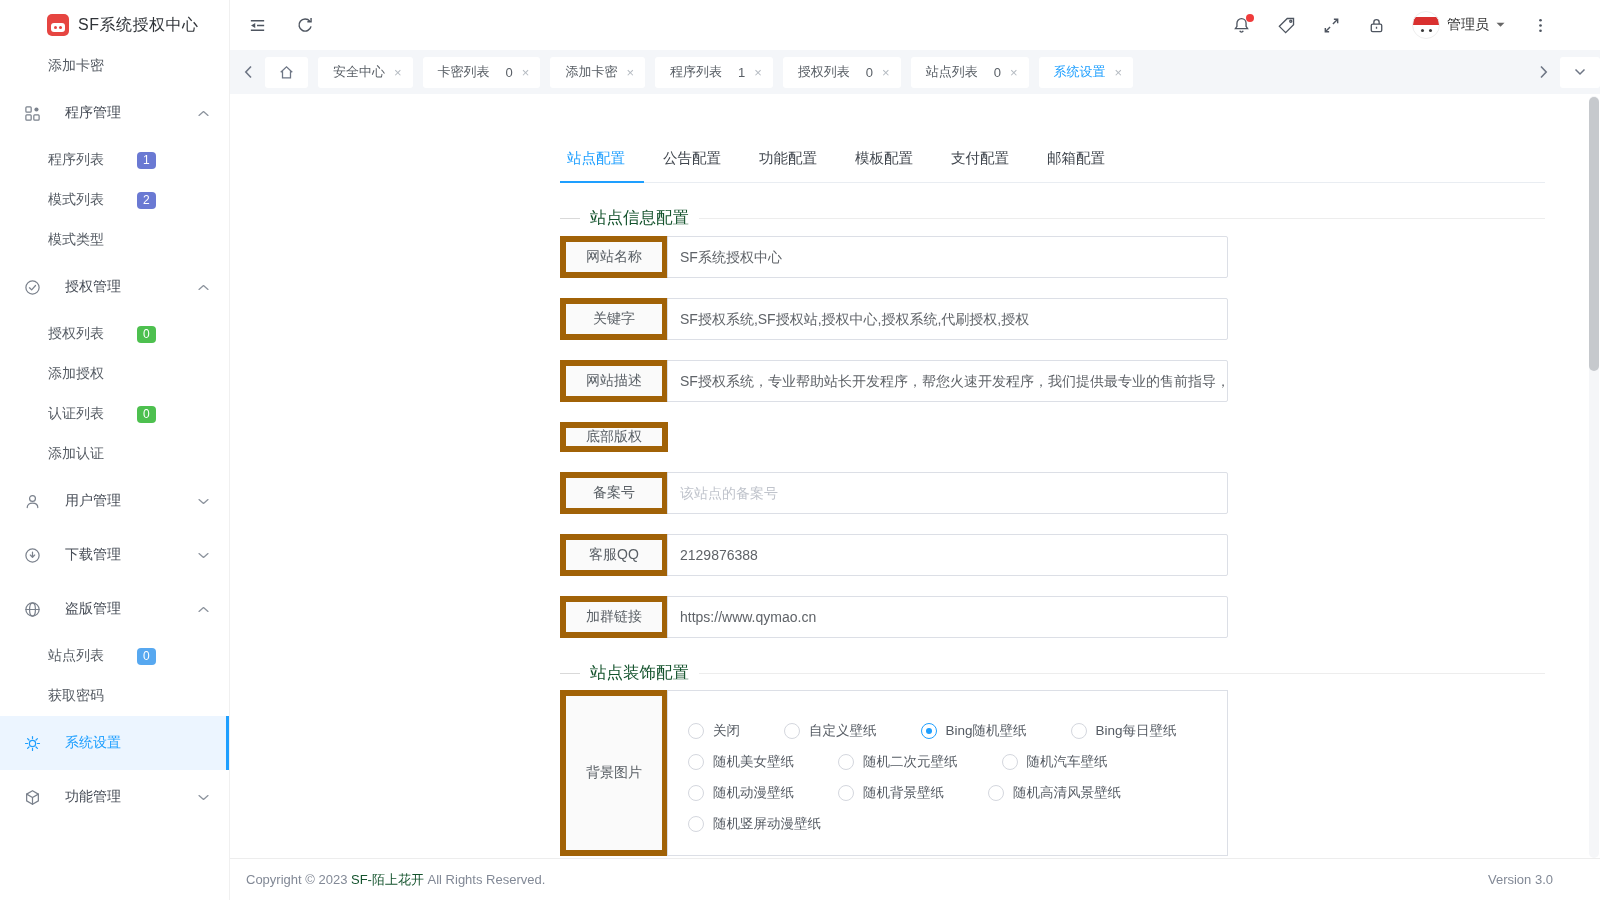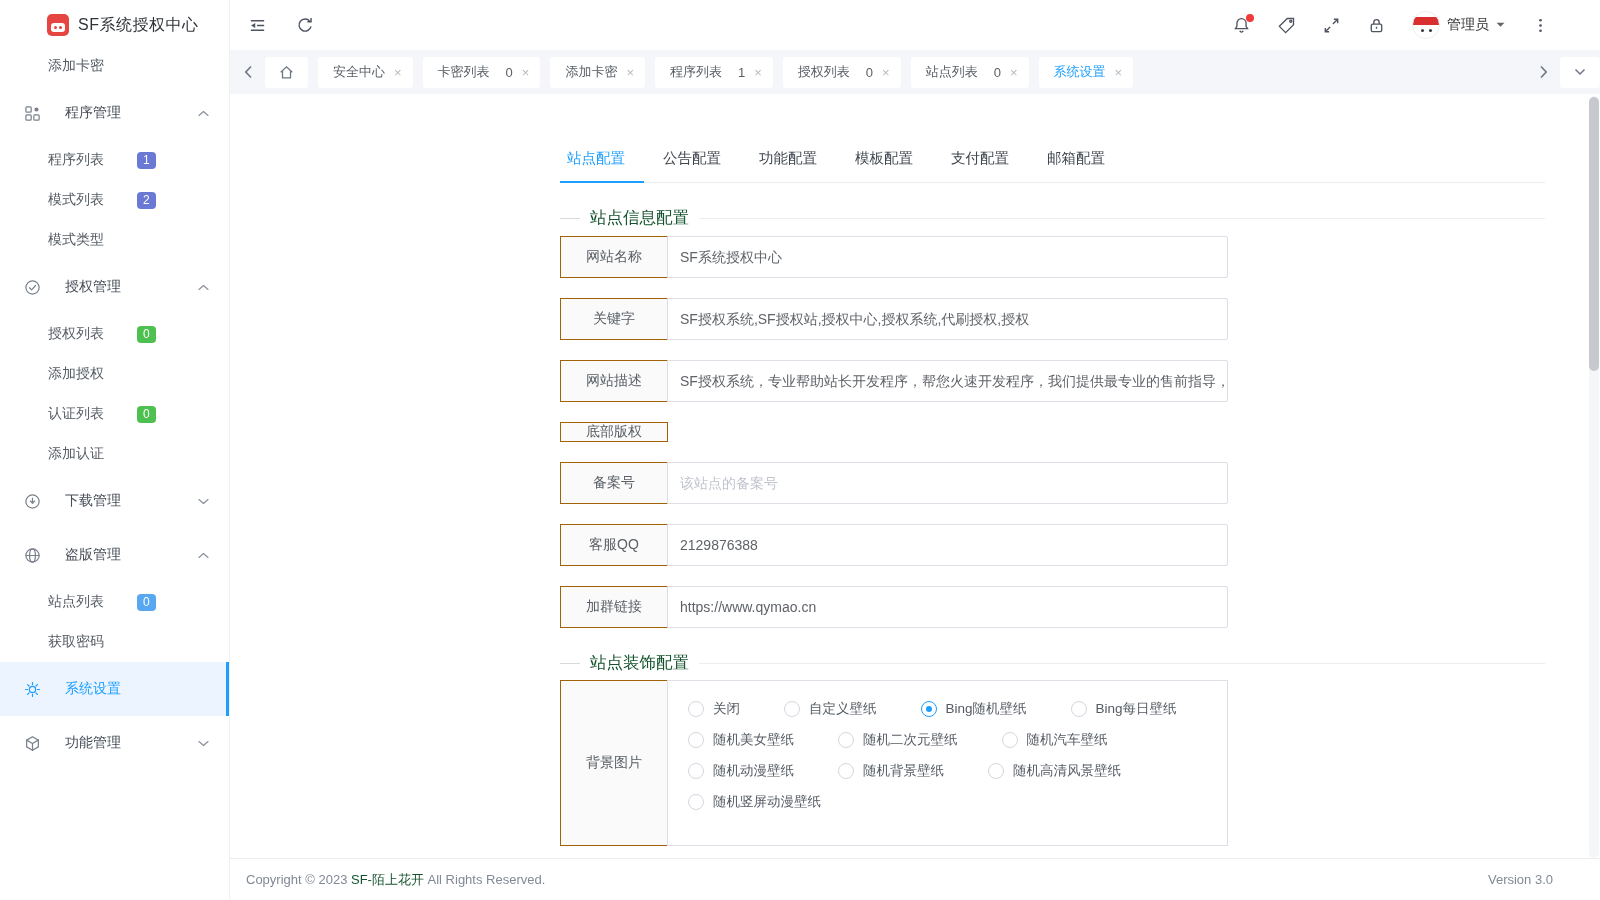--- a/index.html
+++ b/index.html
@@ -58,26 +58,26 @@
   .content { position:absolute; left:230px; top:94px; right:0; height:764px; background:#fff; overflow:hidden; }
   .config-tabs { margin:54px 0 0 330px; width:985px; display:flex; border-bottom:1px solid #e9edf2; }
   .ctab { padding:0 19px 13px; font-size:14.5px; color:#40464e; line-height:20px; cursor:pointer; }
   .ctab:first-child { padding-left:7px; }
   .ctab.active { color:#1e9fff; border-bottom:2px solid #1e9fff; margin-bottom:-1px; }
   .sec { display:flex; align-items:center; gap:10px; margin:24px 0 0 330px; width:985px; font-size:16.5px; color:#14532d; }
   .sec::before { content:''; width:20px; height:1px; background:#d9d9d9; }
   .sec::after { content:''; flex:1; height:1px; background:#ededed; }
   .frow { display:flex; align-items:stretch; margin:7px 0 20px 330px; width:668px; }
   .frow + .frow { margin-top:0; }
-  .flabel { width:108px; background:#fafafa; border:1px solid #a16207; display:flex; align-items:center; justify-content:center; font-size:14px; color:#5a6066; flex:0 0 auto; }
+  .flabel { width:108px; background:#fafafa; border:6px solid #a16207; display:flex; align-items:center; justify-content:center; font-size:14px; color:#5a6066; flex:0 0 auto; }
   .finput { flex:1; height:42px; border:1px solid #dcdfe6; margin-left:-1px; background:#fff; font-size:14px; color:#5f6368; padding:0 12px; line-height:40px; white-space:nowrap; overflow:hidden; border-radius:0 2px 2px 0; }
   .finput.focused { border-color:#8a9099; position:relative; z-index:1; }
   .finput.placeholder { color:#c0c4cc; }
   .radio-row-wrap { display:flex; align-items:stretch; margin:6px 0 0 330px; width:668px; }
-  .rbox { flex:1; border:1px solid #dcdfe6; margin-left:-1px; background:#fff; padding:12px 20px 0 20px; height:166px; }
+  .rbox { flex:1; border:1px solid #dcdfe6; margin-left:-1px; background:#fff; padding:24px 20px 0 20px; height:166px; }
   .rline { display:flex; align-items:center; gap:44px; height:31px; }
   .ritem { display:flex; align-items:center; gap:9px; font-size:13.5px; color:#555b63; cursor:pointer; white-space:nowrap; }
   .radio { width:16px; height:16px; border:1px solid #d4d7de; border-radius:50%; background:#fff; position:relative; flex:0 0 auto; }
   .ritem.sel .radio { border-color:#1e9fff; }
   .ritem.sel .radio::after { content:''; position:absolute; left:4px; top:4px; width:6px; height:6px; border-radius:50%; background:#1e9fff; }
   .ritem.sel { color:#555b63; }
 
   
   .footer { position:absolute; left:230px; right:0; top:858px; height:42px; background:#fff; border-top:1px solid #ededed; display:flex; align-items:center; padding:0 47px 0 16px; font-size:13px; color:#828996; z-index:4; }
   .footer .brand { color:#14532d; }
@@ -150,20 +150,34 @@
         </div>
         <div class="m-sub">
     <span class="slabel">添加授权</span>
   </div>
         <div class="m-sub">
     <span class="slabel">认证列表</span>
   <span class="badge b-green">0</span>
         </div>
         <div class="m-sub">
     <span class="slabel">添加认证</span>
+  </div>
+        <div class="m-group">
+    <span class="gi">
+            <svg viewBox="0 0 18 18" fill="none" stroke="currentColor" stroke-width="1.3" stroke-linecap="round" stroke-linejoin="round">
+              <circle cx="9" cy="5.8" r="3.1"></circle>
+              <path d="M3.4 15.4c0-3 2.5-4.7 5.6-4.7s5.6 1.7 5.6 4.7"></path>
+            </svg>
+          </span>
+    <span class="glabel">用户管理</span>
+    <span class="chev">
+            <svg width="11" height="7" viewBox="0 0 11 7" fill="none" stroke="currentColor" stroke-width="1.3" stroke-linecap="round" stroke-linejoin="round">
+              <polyline points="1,1.6 5.5,5.4 10,1.6"></polyline>
+            </svg>
+          </span>
   </div>
         <div class="m-group">
     <span class="gi">
             <svg viewBox="0 0 18 18" fill="none" stroke="currentColor" stroke-width="1.3" stroke-linecap="round" stroke-linejoin="round">
               <circle cx="9" cy="9" r="7"></circle>
               <path d="M9 5.4v5.2"></path>
               <polyline points="6.7,8.5 9,10.8 11.3,8.5"></polyline>
             </svg>
           </span>
     <span class="glabel">下载管理</span>

